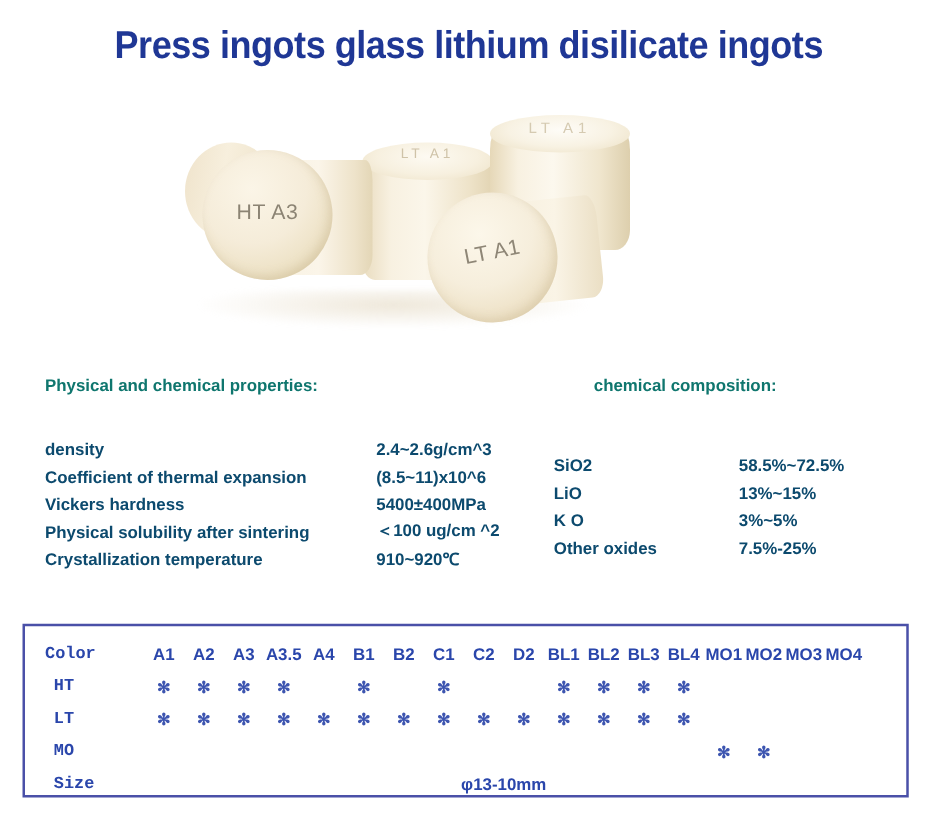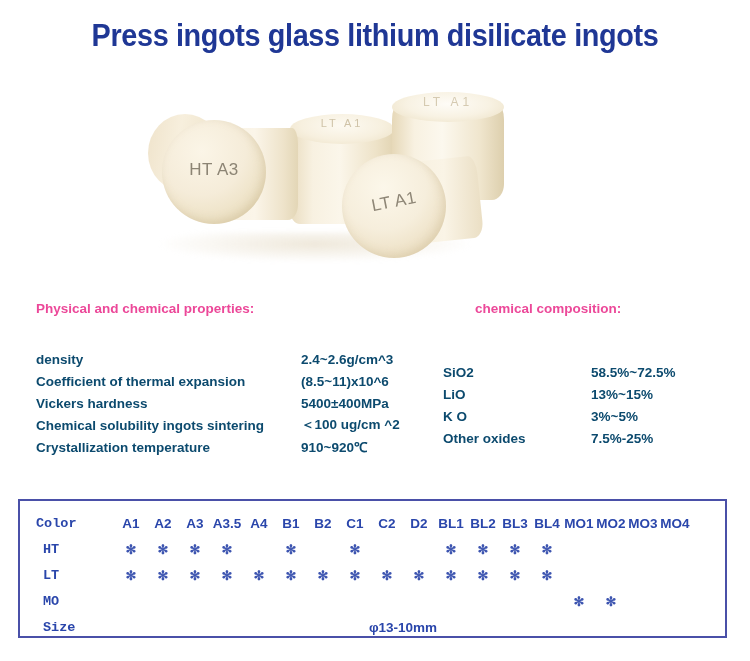--- a/index.html
+++ b/index.html
@@ -159,21 +159,21 @@
     width: 310px; height: 30px;
     background: radial-gradient(ellipse at 50% 40%, rgba(225,213,188,0.55) 0%, rgba(255,255,255,0) 72%);
     filter: blur(2px);
   }
 
   
   .sec-head {
     position: absolute;
     font-size: 13.5px;
     font-weight: bold;
-    color: #ec4899;
+    color: #0f766e;
     white-space: nowrap;
   }
   .head-phys { left: 36px;  top: 301px; }
   .head-chem { left: 475px; top: 301px; }
 
   .spec-table {
     position: absolute;
     border-collapse: collapse;
   }
   .spec-table td {
@@ -270,21 +270,21 @@
     </tr>
     <tr>
       <td class="k">Coefficient of thermal expansion</td>
       <td class="v">(8.5~11)x10^6</td>
     </tr>
     <tr>
       <td class="k">Vickers hardness</td>
       <td class="v">5400±400MPa</td>
     </tr>
     <tr>
-      <td class="k">Chemical solubility ingots sintering</td>
+      <td class="k">Physical solubility after sintering</td>
       <td class="v">＜100  ug/cm ^2</td>
     </tr>
     <tr>
       <td class="k">Crystallization temperature</td>
       <td class="v">910~920℃</td>
     </tr>
   </tbody>
 </table>
 
 <div class="sec-head head-chem">chemical composition:</div>

